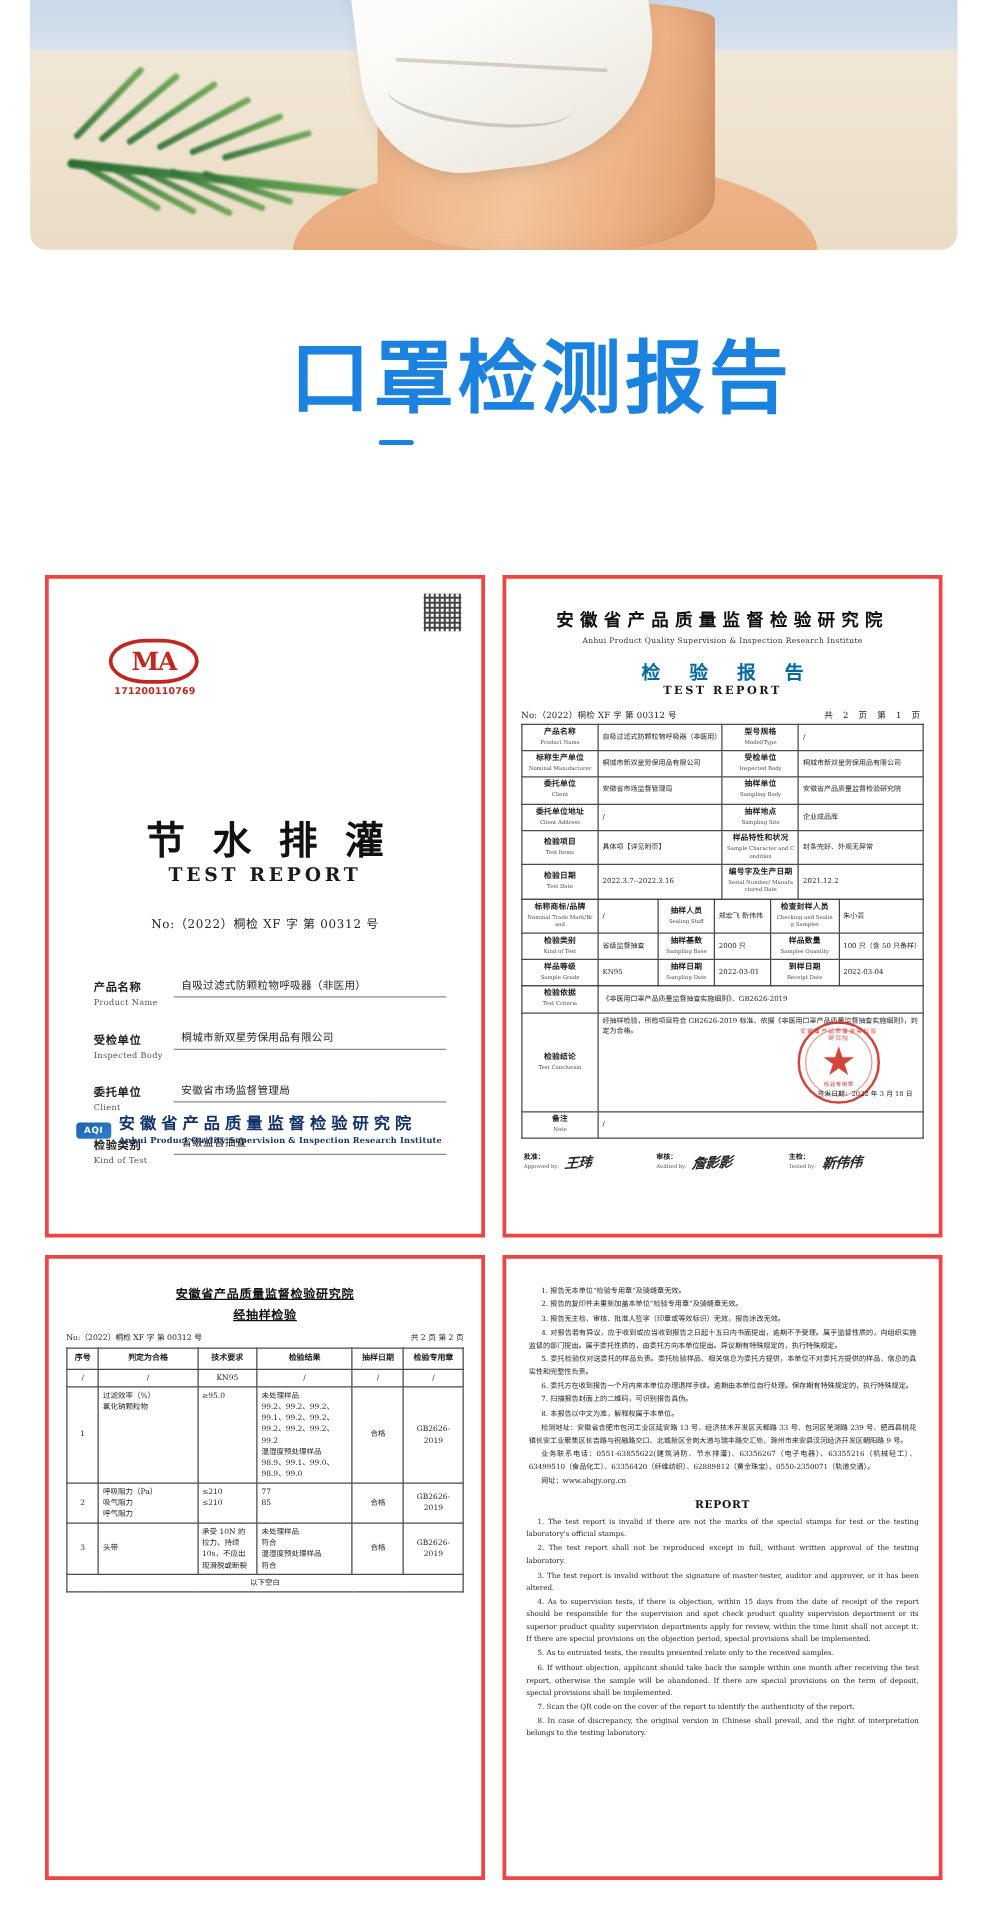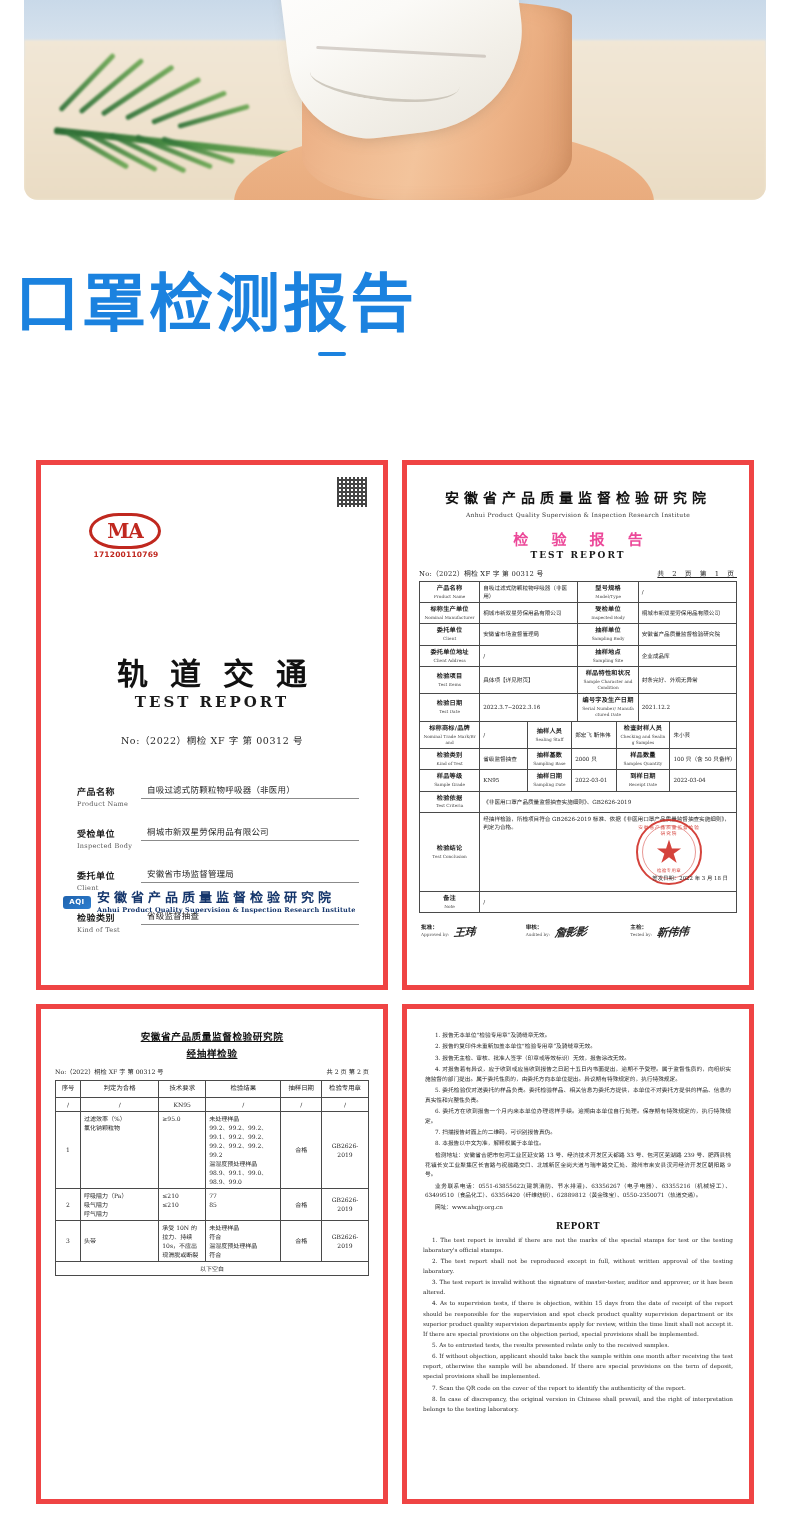--- a/index.html
+++ b/index.html
@@ -100,22 +100,21 @@
     opacity:.92;
   }
   .hero-sky{
     position:absolute; left:0; top:0; width:100%; height:56px;
     background:linear-gradient(180deg,#c9d9e9,#dbe5ee);
   }
 
   
   .title-wrap{
     position:absolute; left:0; top:272px; width:634px;
-    text-align:left;
-    margin-left:15px;
+    text-align:right;
   }
   .main-title{
     margin:0;
     font-size:64px;
     line-height:1;
     font-weight:bold;
     color:#1b82df;
     letter-spacing:3px;
     font-family:"DejaVu Sans","Liberation Sans",sans-serif;
   }
@@ -140,21 +139,21 @@
     width:718px;
     display:grid;
     grid-template-columns:352px 352px;
     grid-template-rows:530px 500px;
     column-gap:14px;
     row-gap:14px;
   }
   .doc{
     position:relative;
     background:#ffffff;
-    border:5px solid #ef4444;
+    border:3px solid #ef4444;
     overflow:hidden;
     font-family:"DejaVu Serif","Liberation Serif",serif;
     color:#2a2a2a;
   }
   .doc-inner{ position:absolute; inset:0; padding:10px 14px; }
 
   
   .qr{
     position:absolute; right:16px; top:12px;
     width:30px; height:30px;
@@ -229,30 +228,30 @@
   
   .inst-cn{
     text-align:center; font-weight:bold; font-size:14px; letter-spacing:5px;
     color:#111; margin-top:14px; font-family:"DejaVu Serif",serif;
   }
   .inst-en{
     text-align:center; font-size:6px; letter-spacing:.3px; color:#333; margin-top:4px;
   }
   .rep-cn{
     text-align:center; font-weight:bold; font-size:15px; letter-spacing:9px;
-    margin-top:10px; color:#ec4899; text-indent:9px;
+    margin-top:10px; color:#0369a1; text-indent:9px;
   }
   .rep-en{
     text-align:center; font-weight:bold; font-size:9px; letter-spacing:2px; color:#1a1a1a; margin-top:1px;
   }
   .no-row{
     display:flex; justify-content:space-between;
     font-size:6.8px; color:#222; margin-top:8px; letter-spacing:.2px;
   }
-  .no-row .pg{ letter-spacing:3px;text-decoration:underline; }
+  .no-row .pg{ letter-spacing:3px; }
 
   table.grid{
     width:100%; border-collapse:collapse; margin-top:3px;
     table-layout:fixed;
   }
   table.grid td{
     border:1px solid #4a4a4a;
     padding:2px 3px;
     font-size:5.6px;
     line-height:1.45;
@@ -309,21 +308,21 @@
   .annex-t1{ text-align:center; font-weight:bold; font-size:9.6px; letter-spacing:.6px; text-decoration:underline; color:#111; margin-top:4px;}
   .annex-t2{ text-align:center; font-weight:bold; font-size:9.6px; letter-spacing:.6px; text-decoration:underline; color:#111; margin-top:3px;}
   .annex-no{ display:flex; justify-content:space-between; font-size:6.2px; margin-top:7px; color:#222;}
   table.annex{ width:100%; border-collapse:collapse; margin-top:4px; table-layout:fixed;}
   table.annex th, table.annex td{
     border:1px solid #4a4a4a;
     font-size:6px; line-height:1.5; color:#1f1f1f;
     padding:2px 3px; vertical-align:top;
     font-weight:normal;
   }
-  table.annex th{ font-weight:normal; padding:3px; font-size:6.4px;}
+  table.annex th{ font-weight:bold; padding:3px; font-size:6.4px;}
   .ctr{ text-align:center; }
   .mid{ vertical-align:middle !important; }
   .blank-row td{ text-align:center; padding:4px; font-size:6.4px;}
 
   
   .notice-title{ text-align:center; font-weight:bold; font-size:12px; letter-spacing:6px; color:#111; margin-top:10px; text-indent:6px;}
   .notice-list{ margin:12px 2px 0 2px; }
   .notice-list p{
     margin:0 0 1.5px 0;
     font-size:5.7px; line-height:1.72; color:#1f1f1f;
@@ -385,21 +384,21 @@
 
     <div class="doc">
       <div class="doc-inner">
         <div class="qr"></div>
 
         <div class="ma-logo">
           <div class="ma-badge">MA</div>
           <div class="ma-num">171200110769</div>
         </div>
 
-        <div class="cover-title">轨道交通</div>
+        <div class="cover-title">节水排灌</div>
         <div class="cover-title-en">TEST    REPORT</div>
         <div class="cover-no">No:（2022）桐检 XF 字 第 00312 号</div>
 
         <div class="field" style="top:320px">
           <div class="lbl">产品名称</div>
           <div class="lbl-en">Product Name</div>
           <div class="val">自吸过滤式防颗粒物呼吸器（非医用）</div>
         </div>
         <div class="field" style="top:362px">
           <div class="lbl">受检单位</div>

